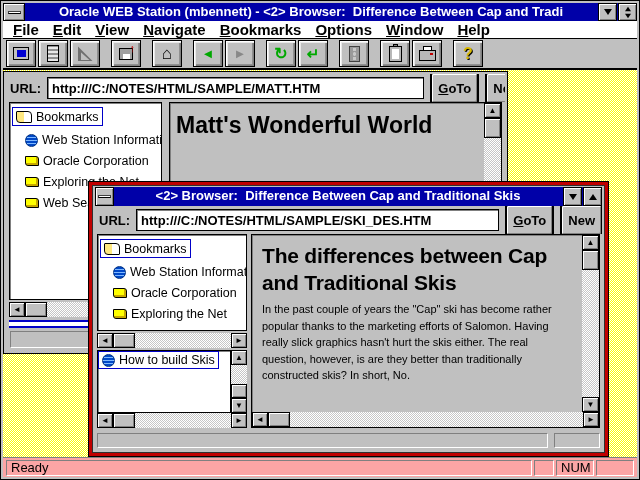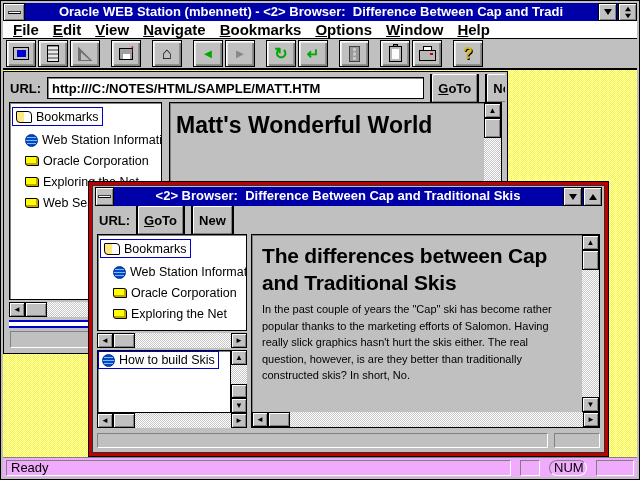--- a/index.html
+++ b/index.html
@@ -69,24 +69,24 @@
   .ic-print i { position:absolute; left:3px; top:-5px; width:9px; height:5px; background:#fff; border:1px solid #000; }
   .ic-print b { position:absolute; right:2px; top:2px; width:3px; height:2px; background:#C00000; }
   .ic-help { font-size:16px; font-weight:bold; color:#D8B800; text-shadow:1px 1px 0 #000; }
 
   
   .mdi { flex:1; position:relative; overflow:hidden;
          background-image: conic-gradient(#fff 25%, #FFFF00 0 50%, #fff 0 75%, #FFFF00 0);
          background-size:2px 2px; }
 
   
-  .statusbar { height:20px; background:#f0abfc; border-top:1px solid #808080;
-               display:flex; align-items:center; padding:0 3px; gap:9px; font-size:13px; }
+  .statusbar { height:20px; background:#fca5a5; border-top:1px solid #808080;
+               display:flex; align-items:center; padding:0 3px; gap:2px; font-size:13px; }
   .spanel { height:16px; line-height:14px; padding:0 4px; }
-  .sp-msg { flex:1; } .sp-b1 { width:20px; } .sp-num { width:38px; text-align:right;border-radius:8px; } .sp-b2 { width:38px; }
+  .sp-msg { flex:1; } .sp-b1 { width:20px; } .sp-num { width:38px; text-align:right; } .sp-b2 { width:38px; }
 
   
   .urlrow { height:28px; display:flex; align-items:center; padding:2px 4px; gap:6px; overflow:hidden; flex:none; }
   .url-label { font-weight:bold; font-size:13px; flex:none; }
   .url-field { flex:1; min-width:0; height:22px; font-weight:bold; font-size:13px; padding:0 4px;
                outline:none; }
   .pushbtn { height:32px; flex:none; background:#C0C0C0; border:2px solid #000; border-radius:3px;
              box-shadow: inset 1px 1px 0 #fff, inset -1px -1px 0 #808080;
              font-weight:bold; font-size:13px; padding:0 6px; }
   .bm-header { display:flex; align-items:center; gap:4px; border:1px solid #0000C8;
@@ -305,20 +305,21 @@
           <div class="tbtn raised">
             <span class="tri tri-dn"></span>
           </div>
           <div class="tbtn raised">
             <span class="tri tri-up"></span>
           </div>
         </div>
 
         <div class="urlrow">
           <span class="url-label">URL:</span>
+          <input class="url-field inset" value="http:///C:/NOTES/HTML/SAMPLE/SKI_DES.HTM" style="">
           <button class="pushbtn"><u>G</u>oTo</button>
           <button class="pushbtn mr-clip2">New</button>
         </div>
 
         <div class="w2-body">
           <div class="w2-left">
             <div class="bm-panel2 inset">
               <div class="bm-header">
                 <span class="icon-openbook"></span>
                 <span>Bookmarks</span>

